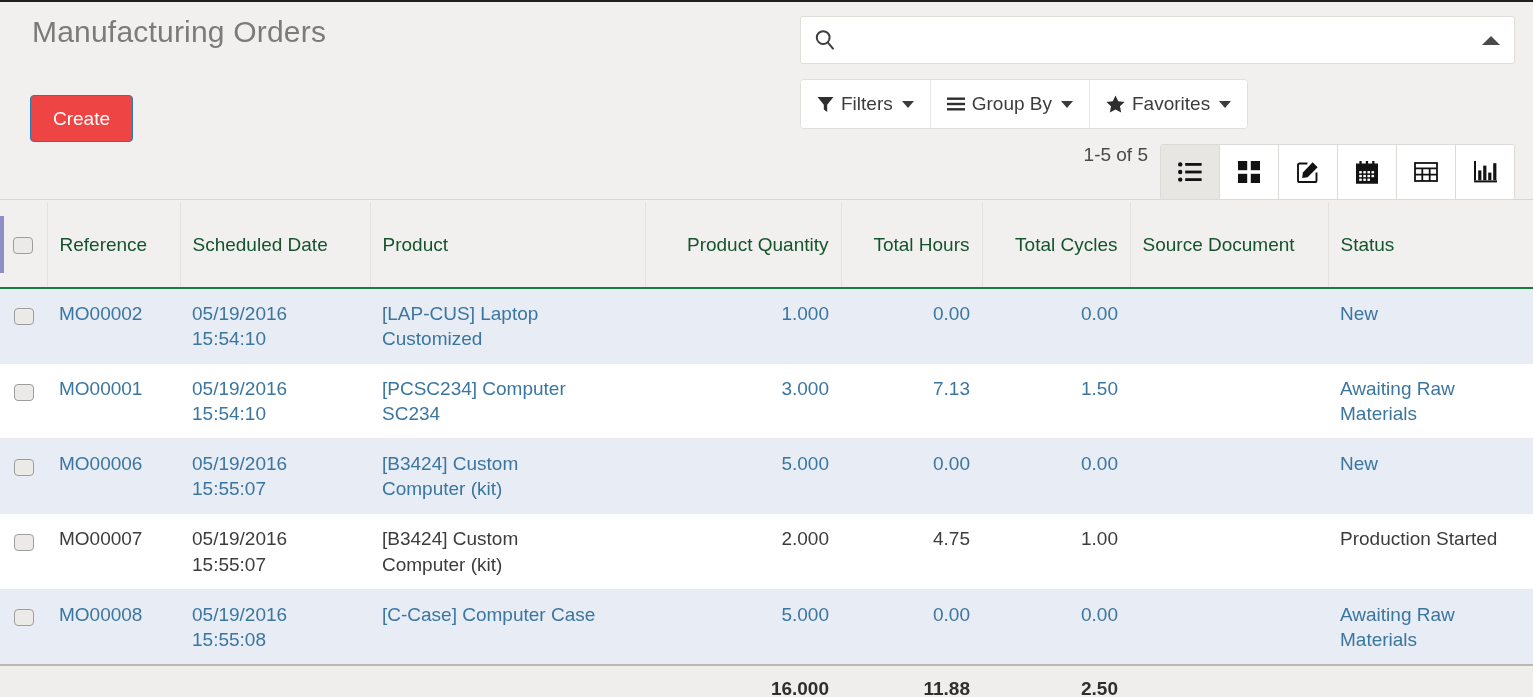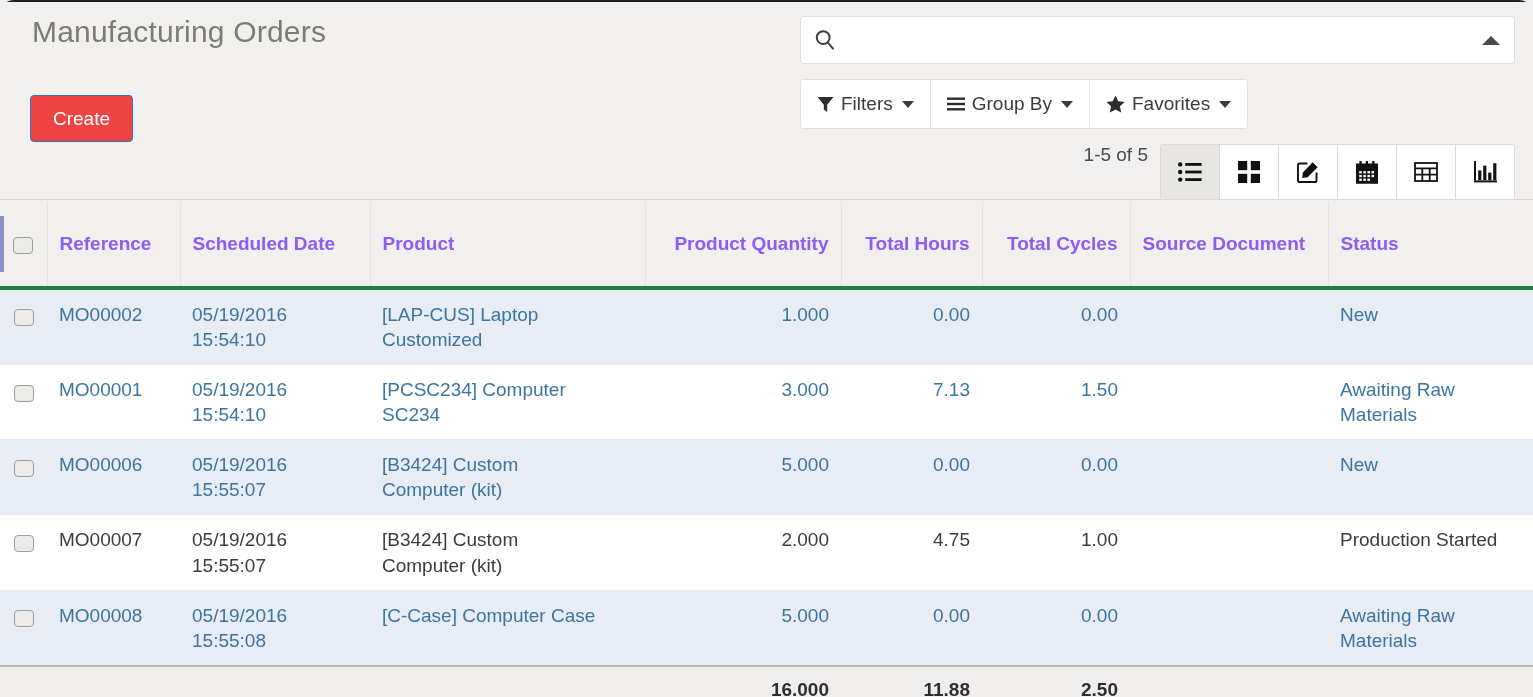--- a/index.html
+++ b/index.html
@@ -14,21 +14,20 @@
     color: #4c4c4c;
     overflow: hidden;
   }
   .app {
     position: relative;
     width: 1533px;
     height: 697px;
     box-sizing: border-box;
     border-top: 2px solid #1f1f1f;
     background: #f1f0ee;
-    border-radius: 14px;
   }
 
   
   .control-panel {
     position: relative;
     height: 198px;
     box-sizing: border-box;
     border-bottom: 1px solid #d8d5d0;
     background: #f1f0ee;
   }
@@ -201,29 +200,29 @@
     overflow: hidden;
   }
   table.olist {
     width: 1533px;
     border-collapse: collapse;
     table-layout: fixed;
     font-size: 19px;
   }
   table.olist th {
     background: #f1f0ee;
-    color: #8b5cf6;
-    font-weight: bold;
+    color: #14532d;
+    font-weight: normal;
     text-align: left;
     vertical-align: middle;
     padding: 10px 12px;
     height: 86px;
     box-sizing: border-box;
     border-right: 1px solid #e4e2de;
-    border-bottom: 4px solid #15803d;
+    border-bottom: 2px solid #15803d;
     line-height: 1.22;
   }
   table.olist th.num { text-align: right; }
   table.olist th.cb {
     border-right: 1px solid #e4e2de;
     padding: 0;
     text-align: center;
     position: relative;
   }
   table.olist th.cb::before {

